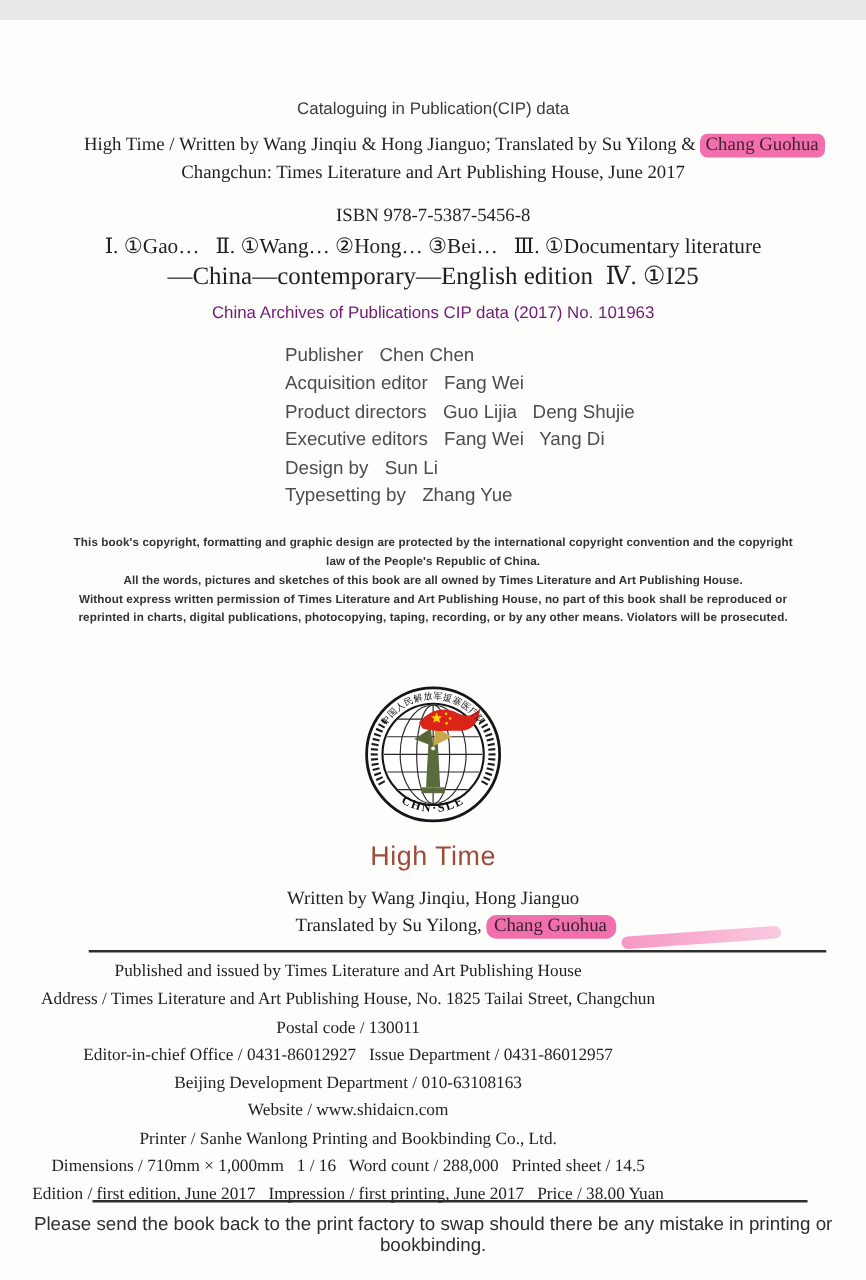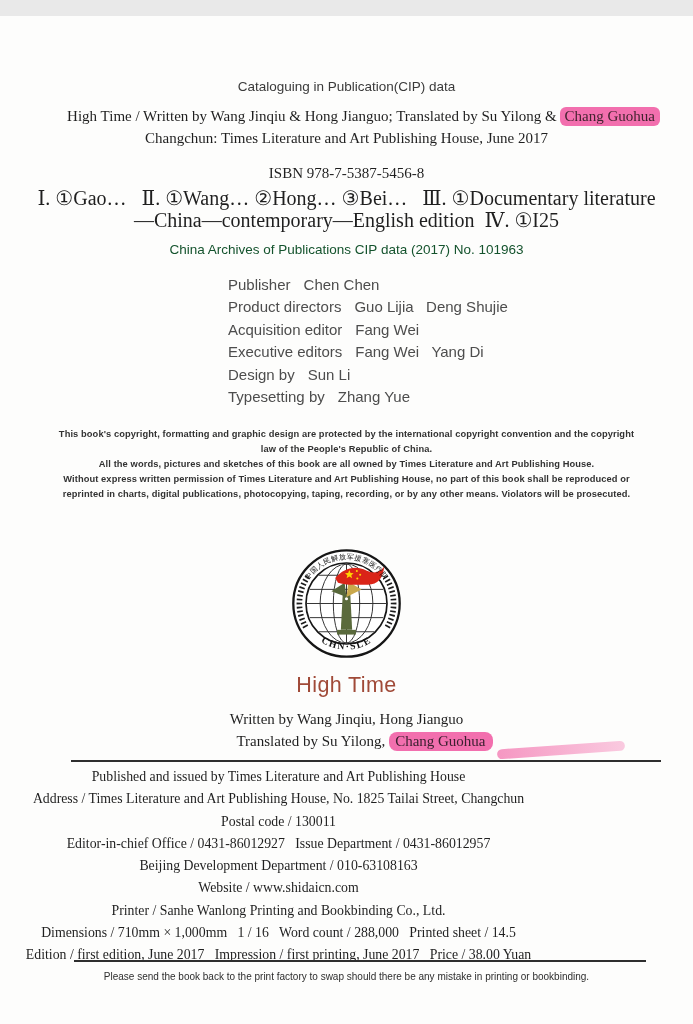--- a/index.html
+++ b/index.html
@@ -11,23 +11,23 @@
     color:#1f1f1f;
   }
   .center { position:absolute; left:0; width:693px; text-align:center; }
   .prewrap { white-space:pre-wrap; }
   .sans { font-family:"Liberation Sans","DejaVu Sans",sans-serif; }
 
   .cip-heading { top:63px; font-size:13.5px; color:#3a3a3a; }
   .cip-line1 { top:92px; font-size:15px;padding-left:34px; }
   .cip-line2 { top:114px; font-size:15px; }
   .isbn-line { top:149px; font-size:15px; }
-  .class-line1 { top:170px; font-size:20px; }
+  .class-line1 { top:170px; font-size:17px; }
   .class-line2 { top:192px; font-size:20px; }
-  .archive-line { top:226px; font-size:13.5px; color:#14532d; }
+  .archive-line { top:226px; font-size:13.5px; color:#701a75; }
 
   .hl {
     background:#f26fae; border-radius:6px; padding:1px 5px 2px 4px;
     color:#42232f;
   }
   .hl2 {
     background:#f26fae; border-radius:8px; padding:1px 7px 2px 6px;
     color:#3c2030;
   }
   .pink-swipe {
@@ -51,21 +51,21 @@
   .translated-by { top:717px; font-size:15px;padding-left:36px; }
 
   .rule { position:absolute; height:2px; background:#2e2e2e; }
   .rule-1 { left:71px; top:744px; width:590px; }
   .rule-2 { left:74px; top:944px; width:572px; }
 
   .imprint { position:absolute; left:0; top:750px; width:557px; text-align:center;
     font-size:13.8px; }
   .imprint div { height:22.3px; line-height:22.3px; }
 
-  .footer-notice { top:955px; font-size:10px; color:#2e2e2e; }
+  .footer-notice { top:955px; font-size:15px; color:#2e2e2e; }
 </style>
 </head>
 <body>
 
 <div class="page">
 
   <div class="center sans cip-heading">Cataloguing in Publication(CIP) data</div>
 
   <div class="center cip-line1 prewrap"><span>High Time / Written by Wang Jinqiu &amp; Hong Jianguo; Translated by Su Yilong &amp; </span><span class="hl">Chang Guohua</span></div>
 
@@ -74,22 +74,22 @@
   <div class="center isbn-line">ISBN 978-7-5387-5456-8</div>
 
   <div class="center class-line1 prewrap">Ⅰ. ①Gao…   Ⅱ. ①Wang… ②Hong… ③Bei…   Ⅲ. ①Documentary literature</div>
 
   <div class="center class-line2 prewrap">—China—contemporary—English edition  Ⅳ. ①I25</div>
 
   <div class="center sans archive-line">China Archives of Publications CIP data (2017) No. 101963</div>
 
   <div class="credits sans">
     <div class="row"><span>Publisher</span><span class="names prewrap">Chen Chen</span></div>
+    <div class="row"><span>Acquisition editor</span><span class="names prewrap">Fang Wei</span></div>
     <div class="row"><span>Product directors</span><span class="names prewrap">Guo Lijia   Deng Shujie</span></div>
-    <div class="row"><span>Acquisition editor</span><span class="names prewrap">Fang Wei</span></div>
     <div class="row"><span>Executive editors</span><span class="names prewrap">Fang Wei   Yang Di</span></div>
     <div class="row"><span>Design by</span><span class="names prewrap">Sun Li</span></div>
     <div class="row"><span>Typesetting by</span><span class="names prewrap">Zhang Yue</span></div>
   </div>
 
   <div class="center sans copyright">
     <div>This book's copyright, formatting and graphic design are protected by the international copyright convention and the copyright</div>
     <div>law of the People's Republic of China.</div>
     <div>All the words, pictures and sketches of this book are all owned by Times Literature and Art Publishing House.</div>
     <div>Without express written permission of Times Literature and Art Publishing House, no part of this book shall be reproduced or</div>

